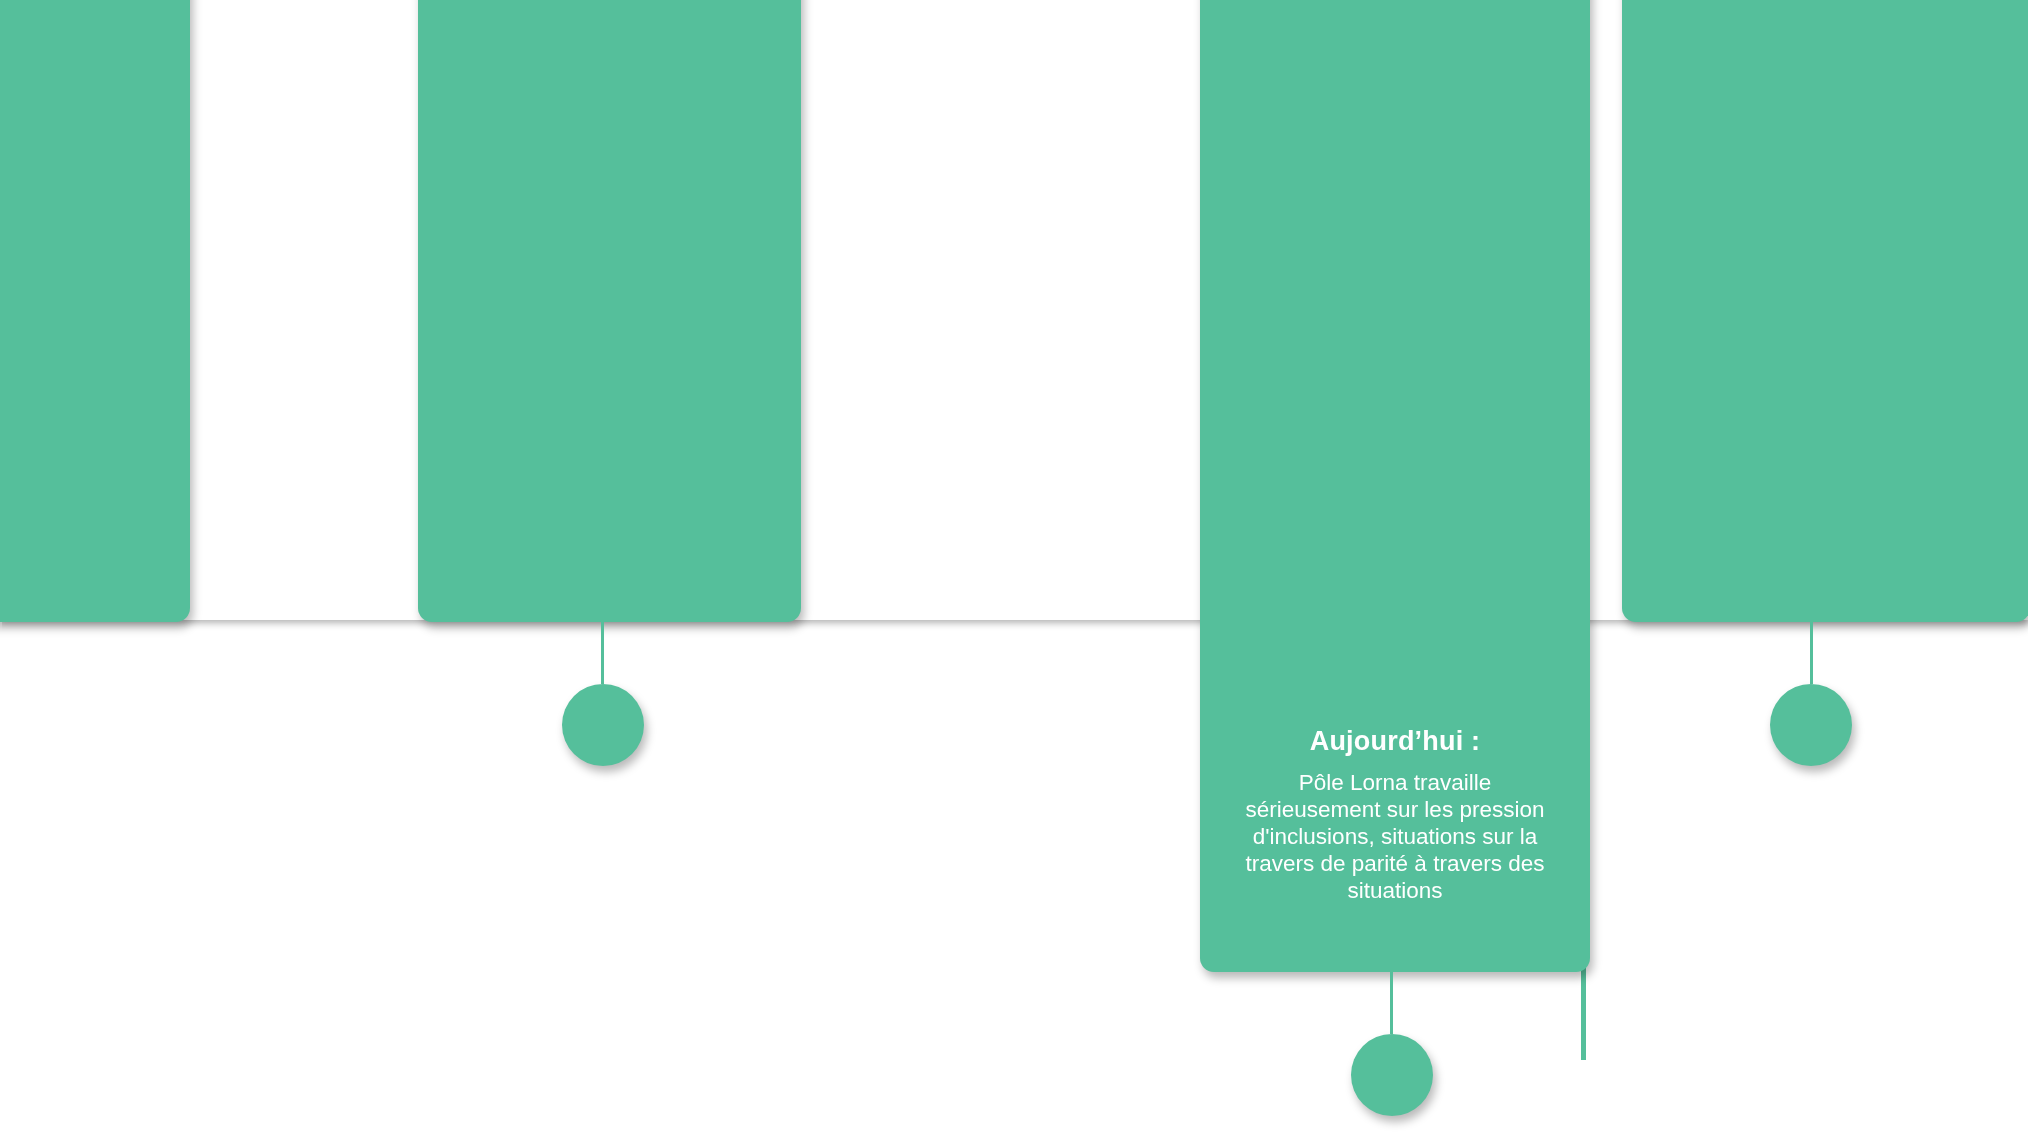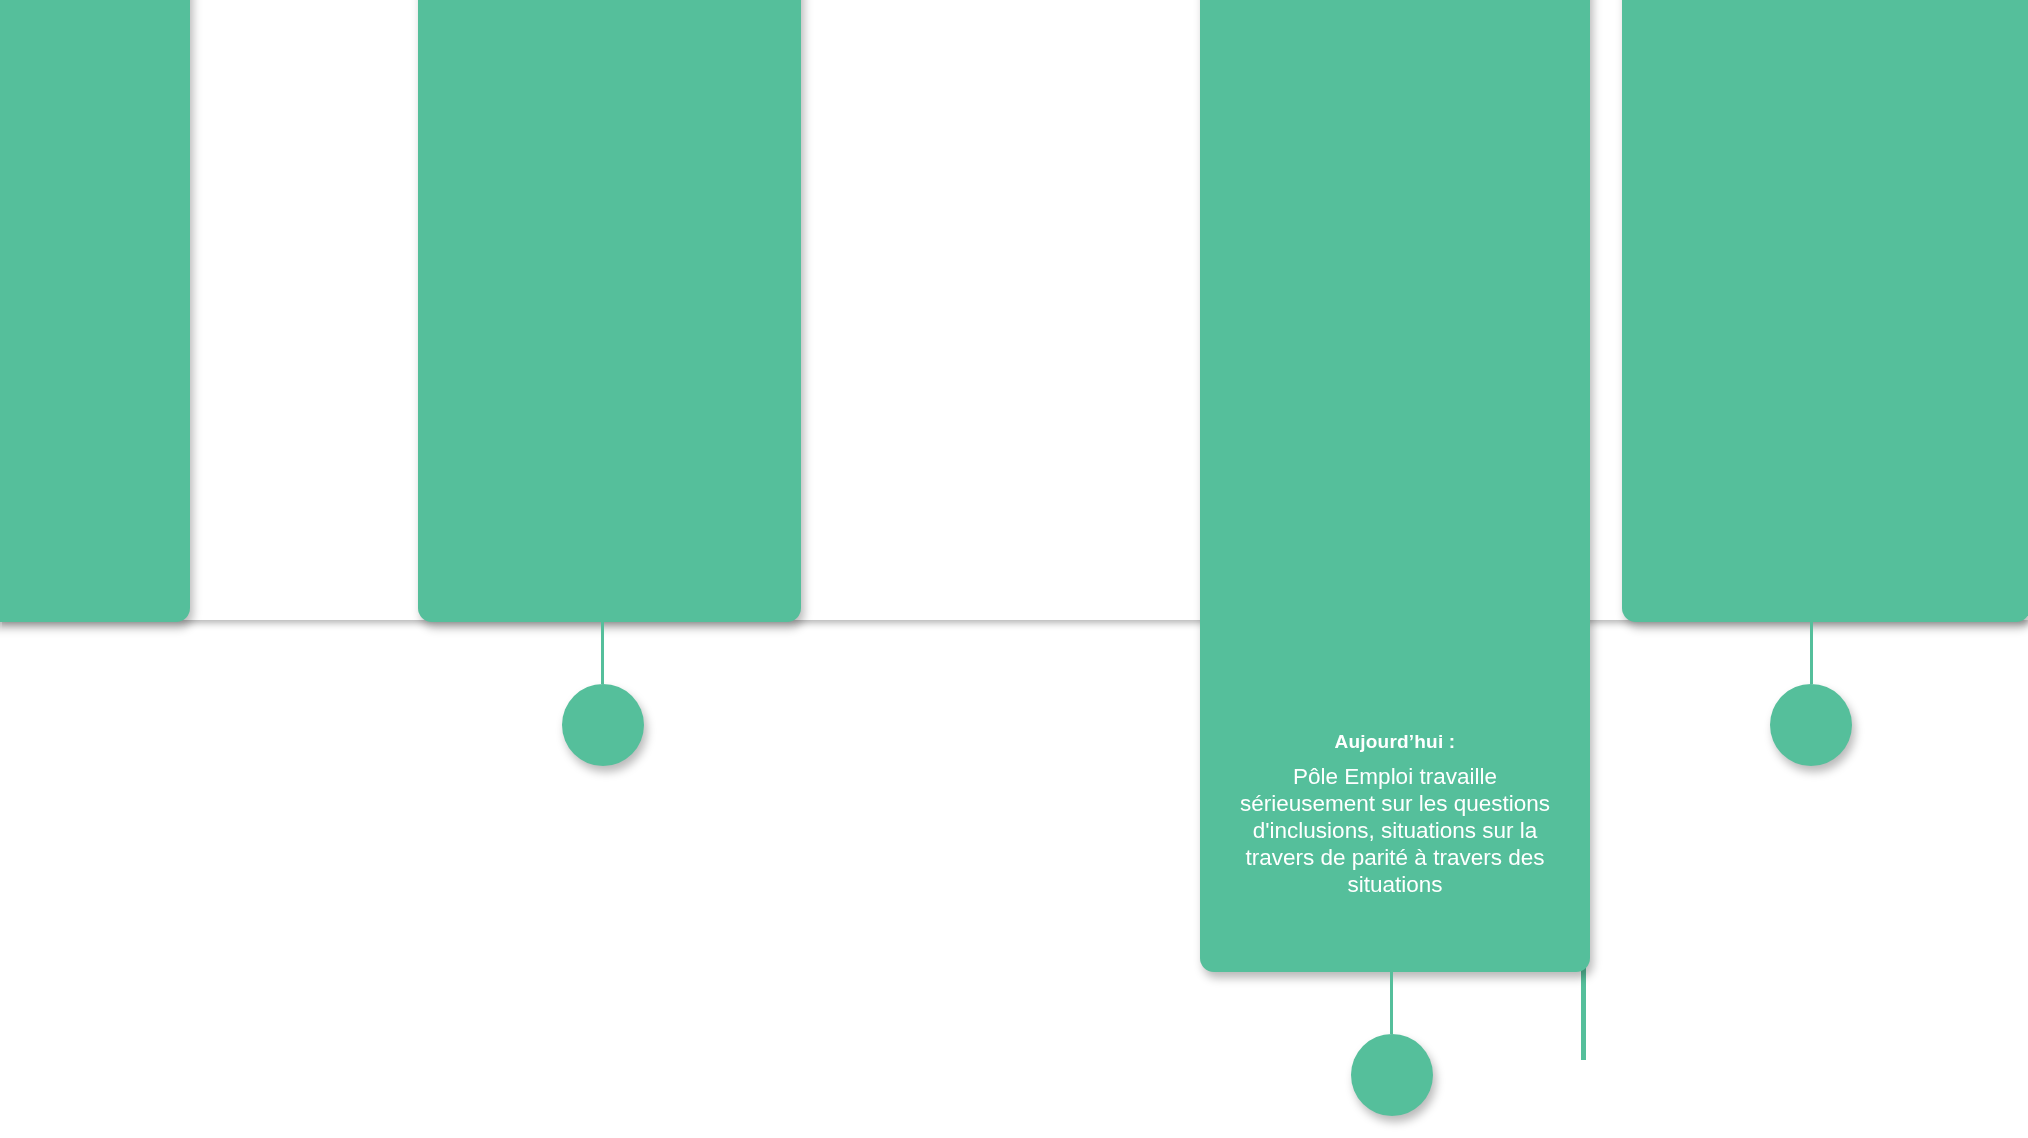--- a/index.html
+++ b/index.html
@@ -197,22 +197,22 @@
     left:34px;right:34px;
     top:818px;
     text-align:center;
     color:#ffffff;
     font-size:22.5px;
     line-height:27px;
   }
   .gc-title{
     display:block;
     font-weight:bold;
-    font-size:19px;
-    margin-bottom:8px;
+    font-size:27px;
+    margin-bottom:14px;
     letter-spacing:0.2px;
   }
 </style>
 </head>
 <body>
 
 <div class="stage">
 
   <div class="quote-card" id="card-julia">
     <span class="qc-side left"></span>
@@ -316,22 +316,22 @@
 
   <div class="green-card" id="green-card-0"></div>
 
   <div class="green-card" id="green-card-1"></div>
   <span class="green-stem" id="green-stem-1"></span>
   <span class="green-dot" id="green-dot-1"></span>
 
   <div class="green-card" id="green-card-2">
     <div class="gc-body">
       <span class="gc-title">Aujourd’hui :</span>
-      <span>Pôle Emploi travaille</span><br>
-      <span>sérieusement sur les questions</span><br>
+      <span>Pôle Lorna travaille</span><br>
+      <span>sérieusement sur les pression</span><br>
       <span>d'inclusions, situations sur la</span><br>
       <span>travers de parité à travers des</span><br>
       <span>situations</span>
     </div>
   </div>
   <span class="green-stem" id="green-stem-2"></span>
   <span class="green-dot" id="green-dot-2"></span>
 
   <div class="green-card" id="green-card-3"></div>
   <span class="green-stem" id="green-stem-3"></span>

